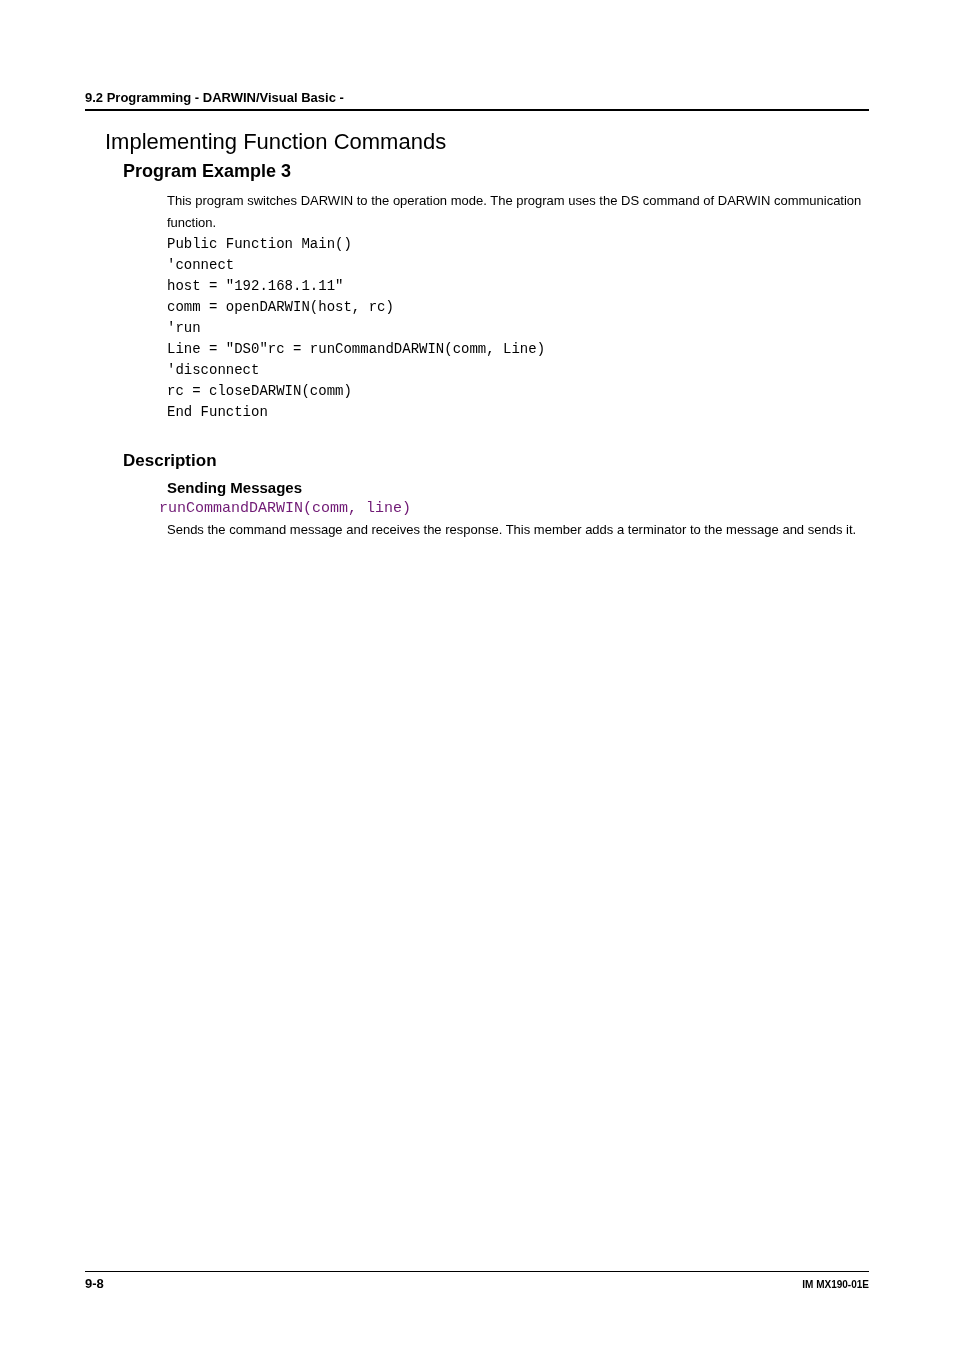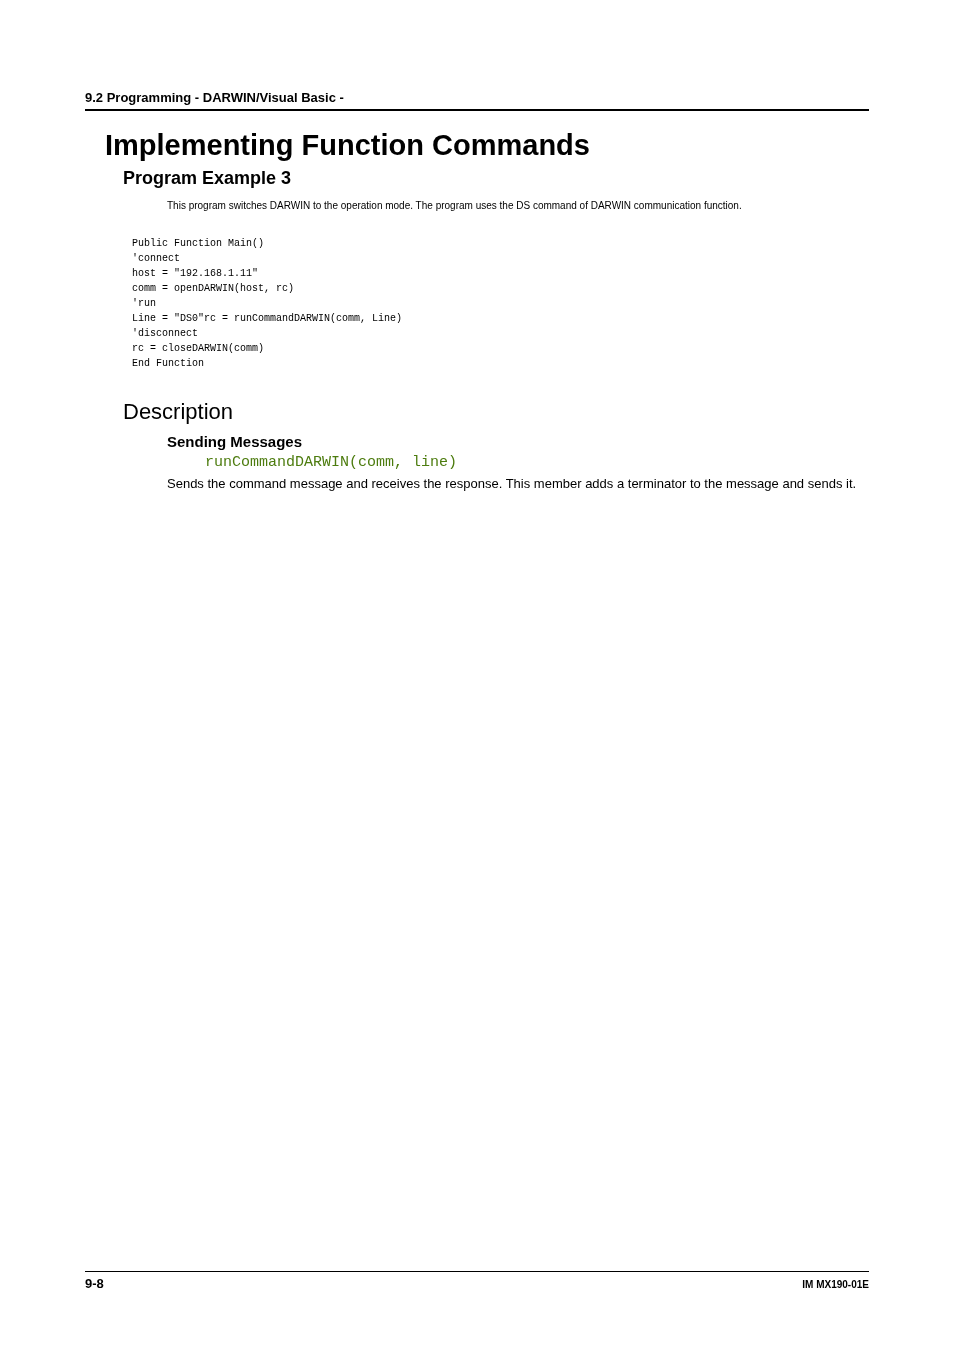--- a/index.html
+++ b/index.html
@@ -23,68 +23,67 @@
       font-weight: bold;
       color: #000;
     }
     .header-rule {
       border: none;
       border-top: 2px solid #000;
       margin-top: 4px;
       margin-bottom: 18px;
     }
     .main-heading {
-      font-size: 29px;
-      font-weight: bold;
+      font-size: 22px;
+      font-weight: normal;
       color: #000;
       margin-left: 20px;
       margin-bottom: 6px;
     }
     .sub-heading {
       font-size: 18px;
       font-weight: bold;
       color: #000;
       margin-left: 38px;
       margin-bottom: 8px;
     }
     .body-text {
-      font-size: 10px;
+      font-size: 13px;
       color: #000;
       margin-left: 82px;
       line-height: 1.7;
-      margin-bottom: 22px;
     }
     .code-block {
       font-family: "Courier New", Courier, monospace;
-      font-size: 10px;
+      font-size: 14px;
       color: #000;
-      margin-left: 47px;
+      margin-left: 82px;
       line-height: 1.5;
       white-space: pre;
       margin-bottom: 28px;
     }
     .desc-heading {
-      font-size: 22px;
-      font-weight: normal;
+      font-size: 17px;
+      font-weight: bold;
       color: #000;
       margin-left: 38px;
       margin-bottom: 8px;
     }
     .sub-sub-heading {
       font-size: 15px;
       font-weight: bold;
       color: #000;
       margin-left: 82px;
       margin-bottom: 4px;
     }
     .inline-code {
       font-family: "Courier New", Courier, monospace;
       font-size: 15px;
-      color: #4d7c0f;
-      margin-left: 120px;
+      color: #701a75;
+      margin-left: 74px;
       margin-bottom: 2px;
     }
     .desc-text {
       font-size: 13px;
       color: #000;
       margin-left: 82px;
       line-height: 1.7;
     }
     .footer {
       position: absolute;

